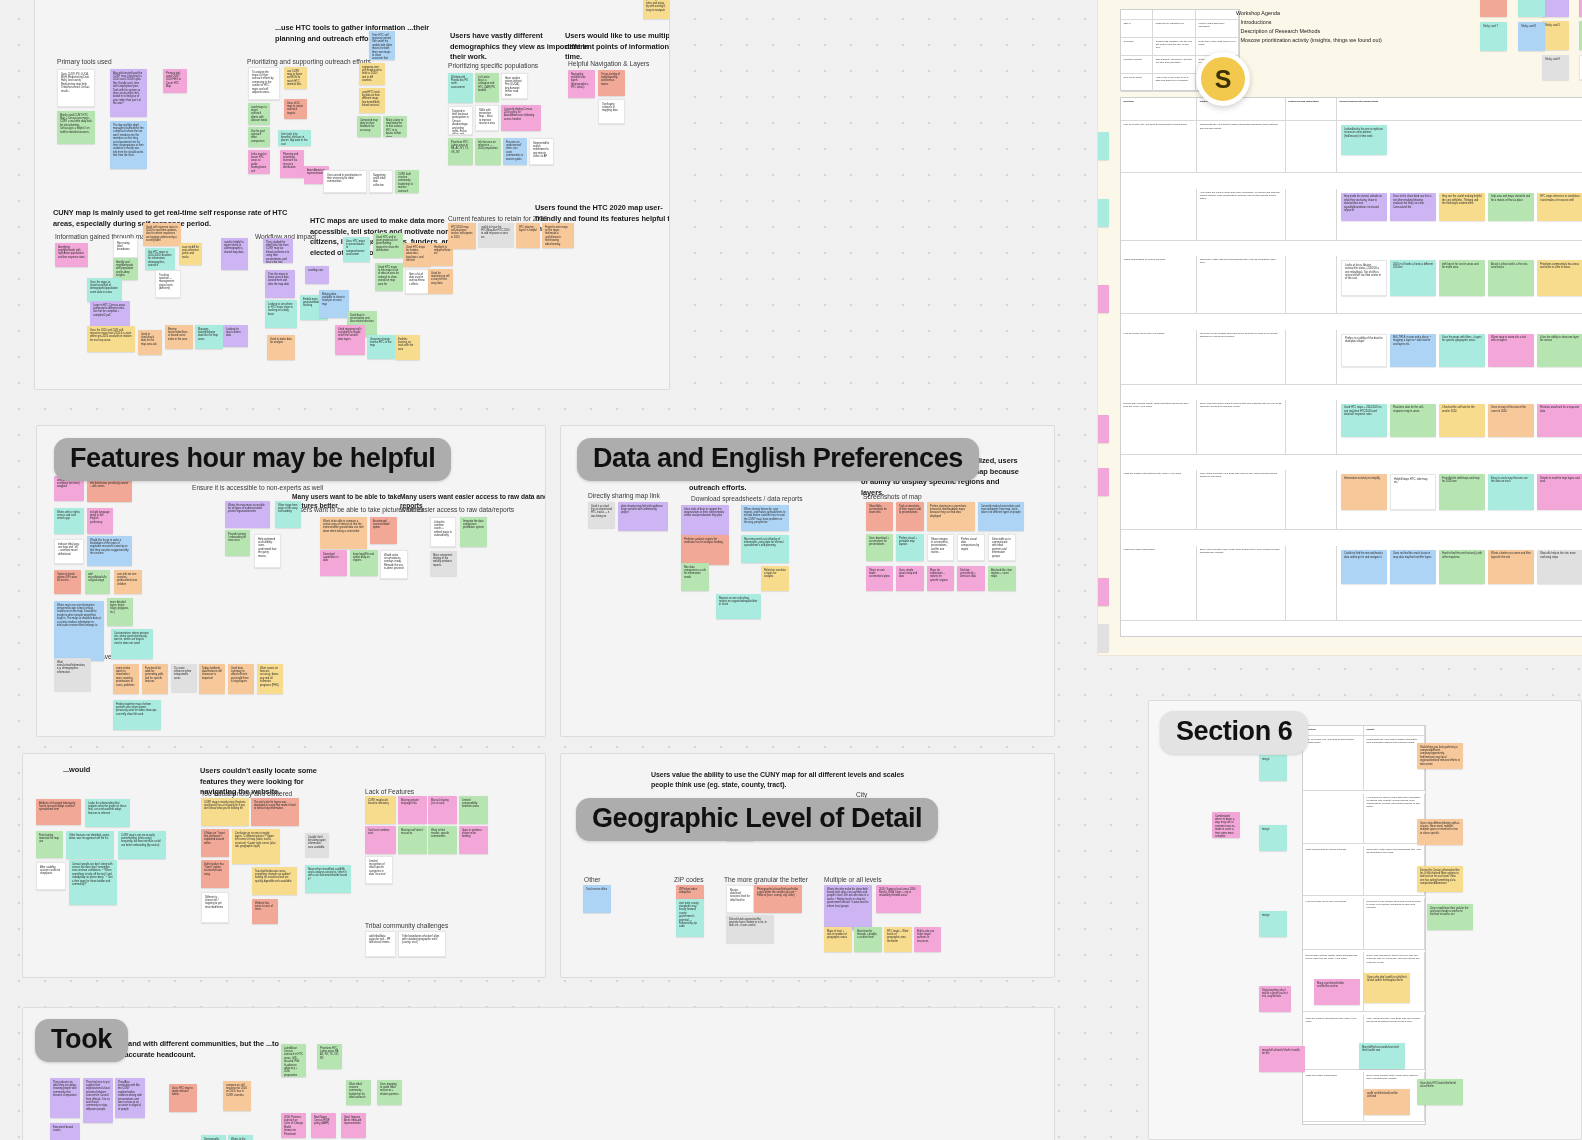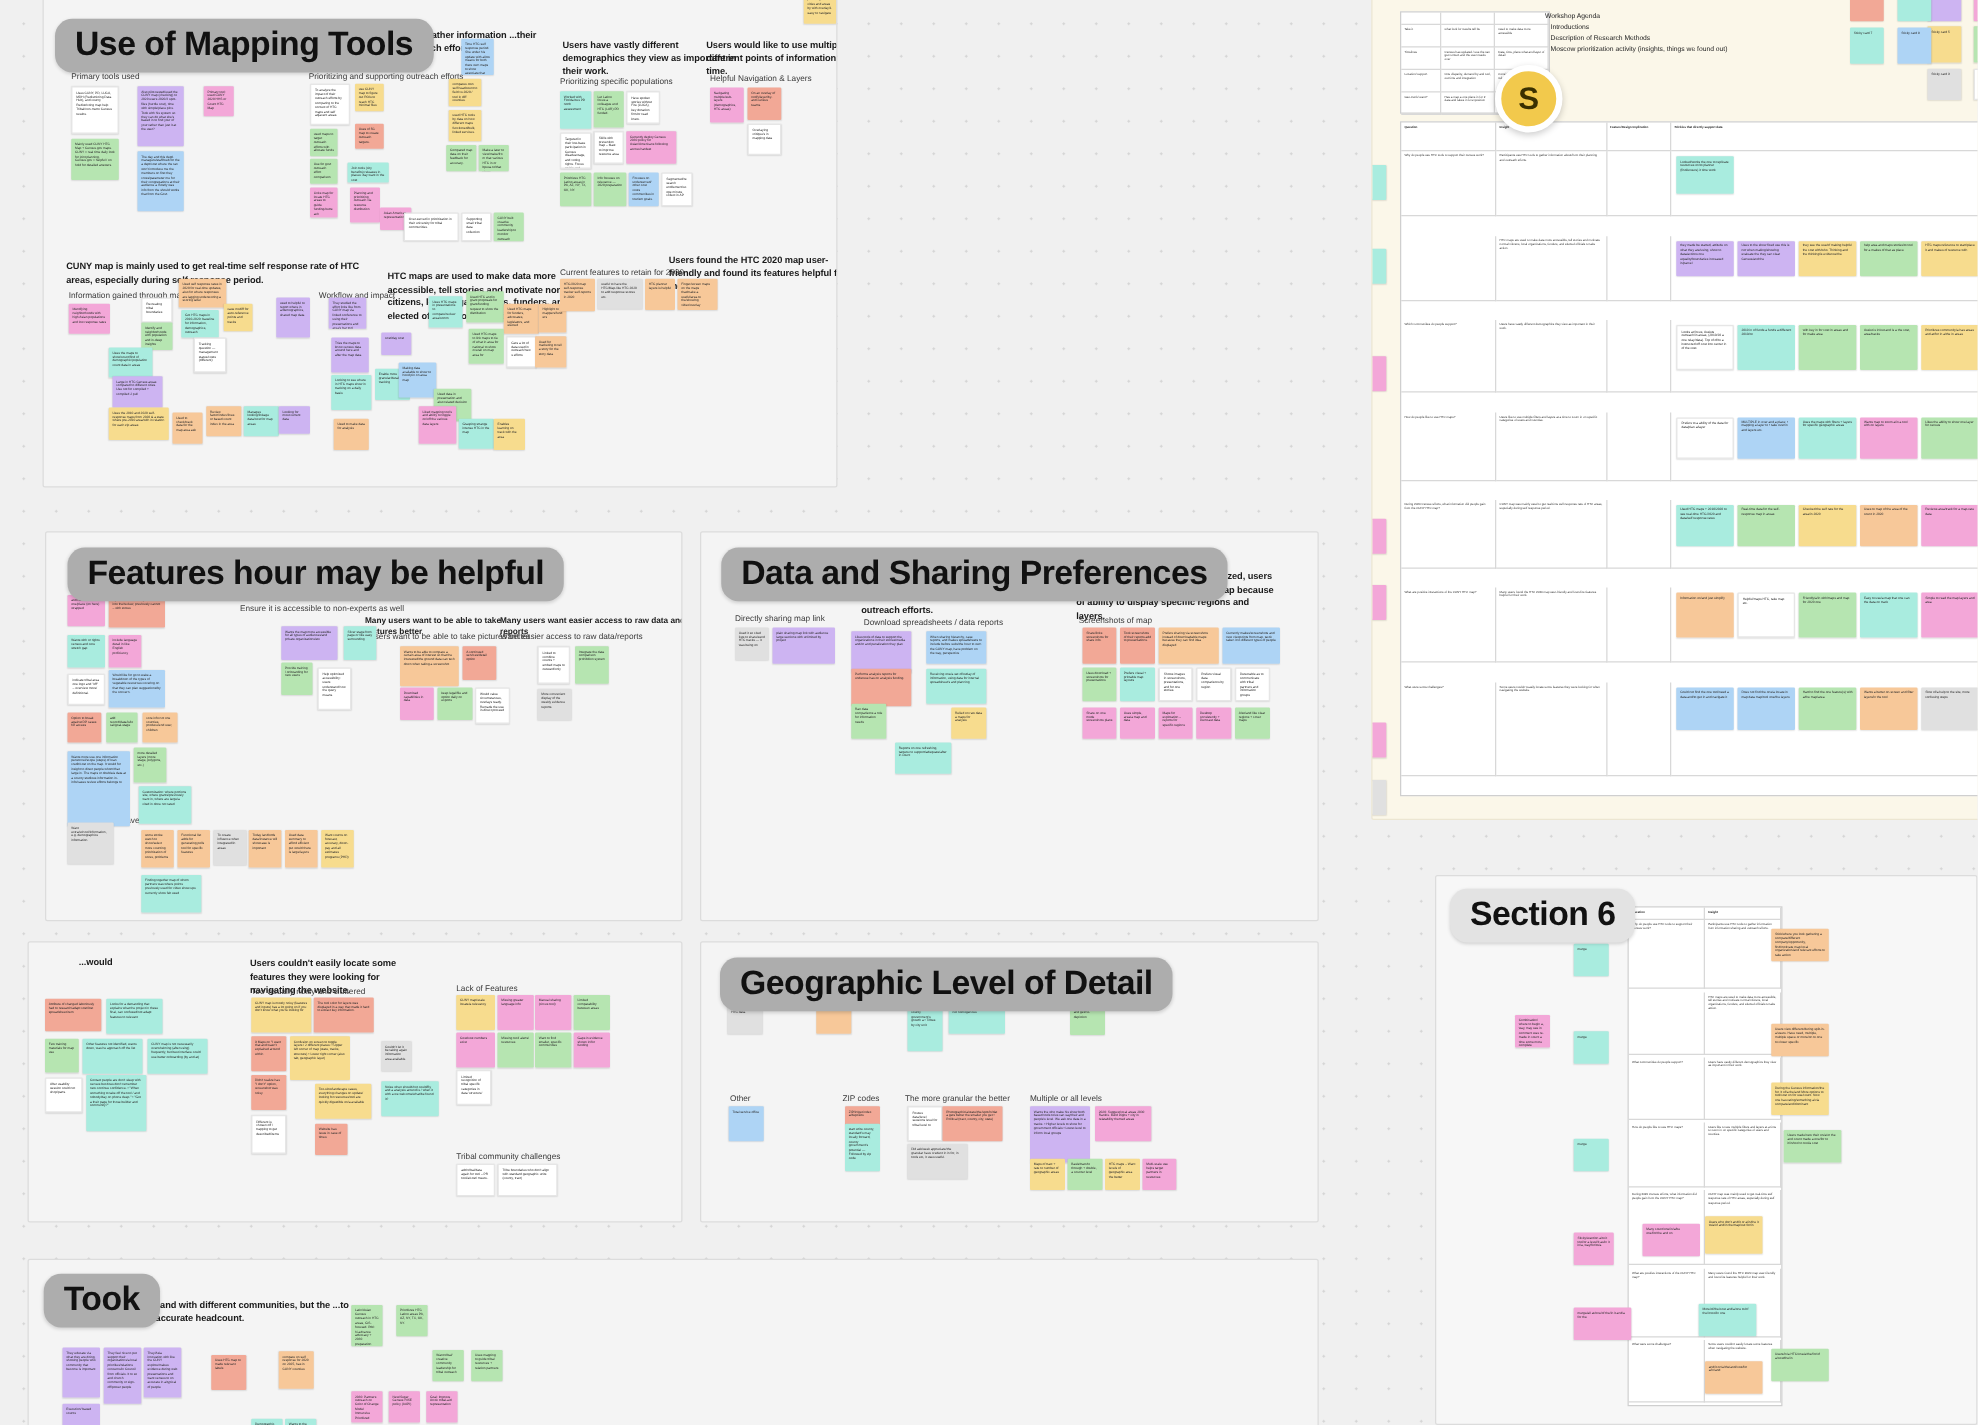--- a/index.html
+++ b/index.html
@@ -219,21 +219,20 @@
     <div class="note gr" style="left:340px; top:268px; width:28px;height:28px;">Used HTC maps to link maps to tie of what in area for national to show overall on map area for<span class="auth"></span></div>
     <div class="note w" style="left:370px; top:274px; width:24px;height:25px;">Gets a lot of data used in outreach/news efforts<span class="auth"></span></div>
     <div class="note or" style="left:393px; top:274px; width:25px;height:25px;">Used for marketing to tell a story for the story data<span class="auth"></span></div>
 
     <div class="note or" style="left:413px; top:228px; width:28px;height:26px;">HTC/2020 map self-response tracker self-reports in 2020<span class="auth"></span></div>
     <div class="note gy" style="left:443px; top:228px; width:36px;height:24px;">useful to have the HTC/Map-like HTC 2020 to add response scores etc.<span class="auth"></span></div>
     <div class="note or" style="left:481px; top:228px; width:24px;height:25px;">HTC planner layers is helpful<span class="auth"></span></div>
     <div class="note or" style="left:507px; top:228px; width:32px;height:25px;">Finger/screen maps on the maps that/make a useful/area to the/showing video/overlay<span class="auth"></span></div>
     <div class="note ye" style="left:608px; top:-6px; width:26px;height:30px;">Tracked, followed providing of cities and areas by with overlay/1 easy to navigate<span class="auth"></span></div>
   </div>
-  <div class="pill" style="left:44px; top:15px;">Use of Mapping Tools</div>
 
   <div class="frame" style="left:36px; top:425px; width:510px; height:312px;">
     <div class="hd" style="left:268px; top:14px; width:120px;">...want to
 ...at all</div>
     <div class="hd" style="left:268px; top:40px; width:150px;">...navigate the map.</div>
     <div class="hd" style="left:252px; top:50px; width:160px;"></div>
     <div class="sub b" style="left:255px; top:66px; width:120px;">Many users want to be able to take pictures better</div>
     <div class="sub b" style="left:363px; top:66px; width:150px;">Many users want easier access to raw data and reports</div>
     <div class="sub" style="left:155px; top:57px;">Ensure it is accessible to non-experts as well</div>
     <div class="sub" style="left:258px; top:79px;">Users want to be able to take pictures better</div>
@@ -300,21 +299,21 @@
     <div class="note cy" style="left:335px; top:108px; width:28px;height:27px;">Prefers visual + printable map layouts<span class="auth"></span></div>
     <div class="note w" style="left:366px; top:108px; width:27px;height:27px;">Shows images in screenshots, presentations, and for one stories.<span class="auth"></span></div>
     <div class="note w" style="left:396px; top:108px; width:28px;height:27px;">Prefers visual data comparisons by region<span class="auth"></span></div>
     <div class="note w" style="left:427px; top:108px; width:28px;height:27px;">Detectable as to communicate with tribal partners and information groups<span class="auth"></span></div>
     <div class="note pk" style="left:305px; top:140px; width:27px;height:25px;">Share on one mode screenshots plans<span class="auth"></span></div>
     <div class="note pk" style="left:335px; top:140px; width:28px;height:25px;">Uses simple, area/a map and data<span class="auth"></span></div>
     <div class="note pk" style="left:366px; top:140px; width:27px;height:25px;">Maps for exploration – reports for specific regions<span class="auth"></span></div>
     <div class="note pk" style="left:396px; top:140px; width:28px;height:25px;">Desktop consistently + Demcast data<span class="auth"></span></div>
     <div class="note gr" style="left:427px; top:140px; width:28px;height:25px;">Also/and like clear regions + cover maps<span class="auth"></span></div>
   </div>
-  <div class="pill" style="left:577px; top:438px;">Data and Sharing Preferences</div>
+  <div class="pill" style="left:577px; top:438px;">Data and English Preferences</div>
 
   <div class="frame" style="left:22px; top:753px; width:524px; height:225px;">
     <div class="hd" style="left:40px; top:11px; width:130px;">...would</div>
     <div class="hd" style="left:177px; top:12px; width:130px;">Users couldn't easily locate some features they were looking for navigating the website.</div>
     <div class="sub" style="left:178px; top:35px;">Too visually noisy and cluttered</div>
     <div class="sub" style="left:342px; top:33px;">Lack of Features</div>
     <div class="sub" style="left:342px; top:167px;">Tribal community challenges</div>
 
     <div class="note sa" style="left:13px; top:45px; width:45px;height:26px;">Attribute of changed laboriously had to research/adapt cost/lost spreadsheet item<span class="auth"></span></div>
     <div class="note cy" style="left:62px; top:45px; width:45px;height:28px;">Looks for a demanding that explains what the project in these final, can confused/not adapt features to relevant<span class="auth"></span></div>
@@ -365,21 +364,21 @@
     <div class="note w" style="left:165px; top:131px; width:28px;height:28px;">Routes data/level sessions level for tribal level to<span class="auth"></span></div>
     <div class="note sa" style="left:193px; top:131px; width:48px;height:28px;">Photographic/a/state/the/spot/in/data gets better the smaller you get • Political (tract, county, city, state)<span class="auth"></span></div>
     <div class="note gy" style="left:165px; top:161px; width:48px;height:28px;">Did ask/seek appreciate/the granular have credent in in for, in tools etc, it uses useful.<span class="auth"></span></div>
     <div class="note pu" style="left:263px; top:131px; width:48px;height:45px;">Wants the who make his show both based tools to/us can say/their and people's level. We ask one data in a tracks. • Higher levels to show for government officials • Lower-level to inform local groups<span class="auth"></span></div>
     <div class="note pk" style="left:315px; top:131px; width:45px;height:28px;">2020: Suggest local areas 2030 Rank/s. Build Digits + city in relatability themed areas<span class="auth"></span></div>
     <div class="note ye" style="left:263px; top:173px; width:28px;height:25px;">Maps of tract + rate to number of geographic areas<span class="auth"></span></div>
     <div class="note gr" style="left:293px; top:173px; width:28px;height:25px;">Basis/tract/to through + double, a counter level<span class="auth"></span></div>
     <div class="note ye" style="left:323px; top:173px; width:28px;height:25px;">HTC maps – Want levels of geographic area the better<span class="auth"></span></div>
     <div class="note pk" style="left:353px; top:173px; width:27px;height:25px;">Multi-scale use helps target partners in resources<span class="auth"></span></div>
   </div>
-  <div class="pill" style="left:576px; top:766px;">Geographic Level of Detail</div>
+  <div class="pill" style="left:576px; top:798px;">Geographic Level of Detail</div>
 
   <div class="frame" style="left:22px; top:1007px; width:1033px; height:160px;">
     <div class="hd" style="left:78px; top:31px; width:190px;">...areas and with different communities, but the ...to get an accurate headcount.</div>
 
     <div class="note pu" style="left:27px; top:70px; width:30px;height:40px;">They educate via what they are doing, showing people who community that become is important<span class="auth"></span></div>
     <div class="note pu" style="left:60px; top:70px; width:30px;height:45px;">They feel nice to put support their organizations/a local priorities/relations concerns/in Council from officials. It to so and church community or sign-off/power people<span class="auth"></span></div>
     <div class="note pu" style="left:92px; top:70px; width:30px;height:40px;">They/Asia innovation with like the CUNY explore/makes evidence during web presentations and want census to on accurate in a/typical of people<span class="auth"></span></div>
     <div class="note pu" style="left:27px; top:115px; width:30px;height:25px;">Execution/ based counts<span class="auth"></span></div>
     <div class="note sa" style="left:146px; top:76px; width:28px;height:28px;">Uses HTC map to made relevant labels<span class="auth"></span></div>
     <div class="note or" style="left:200px; top:73px; width:28px;height:30px;">compare on self response for 2020 on 2025, has in CUNY counties<span class="auth"></span></div>

